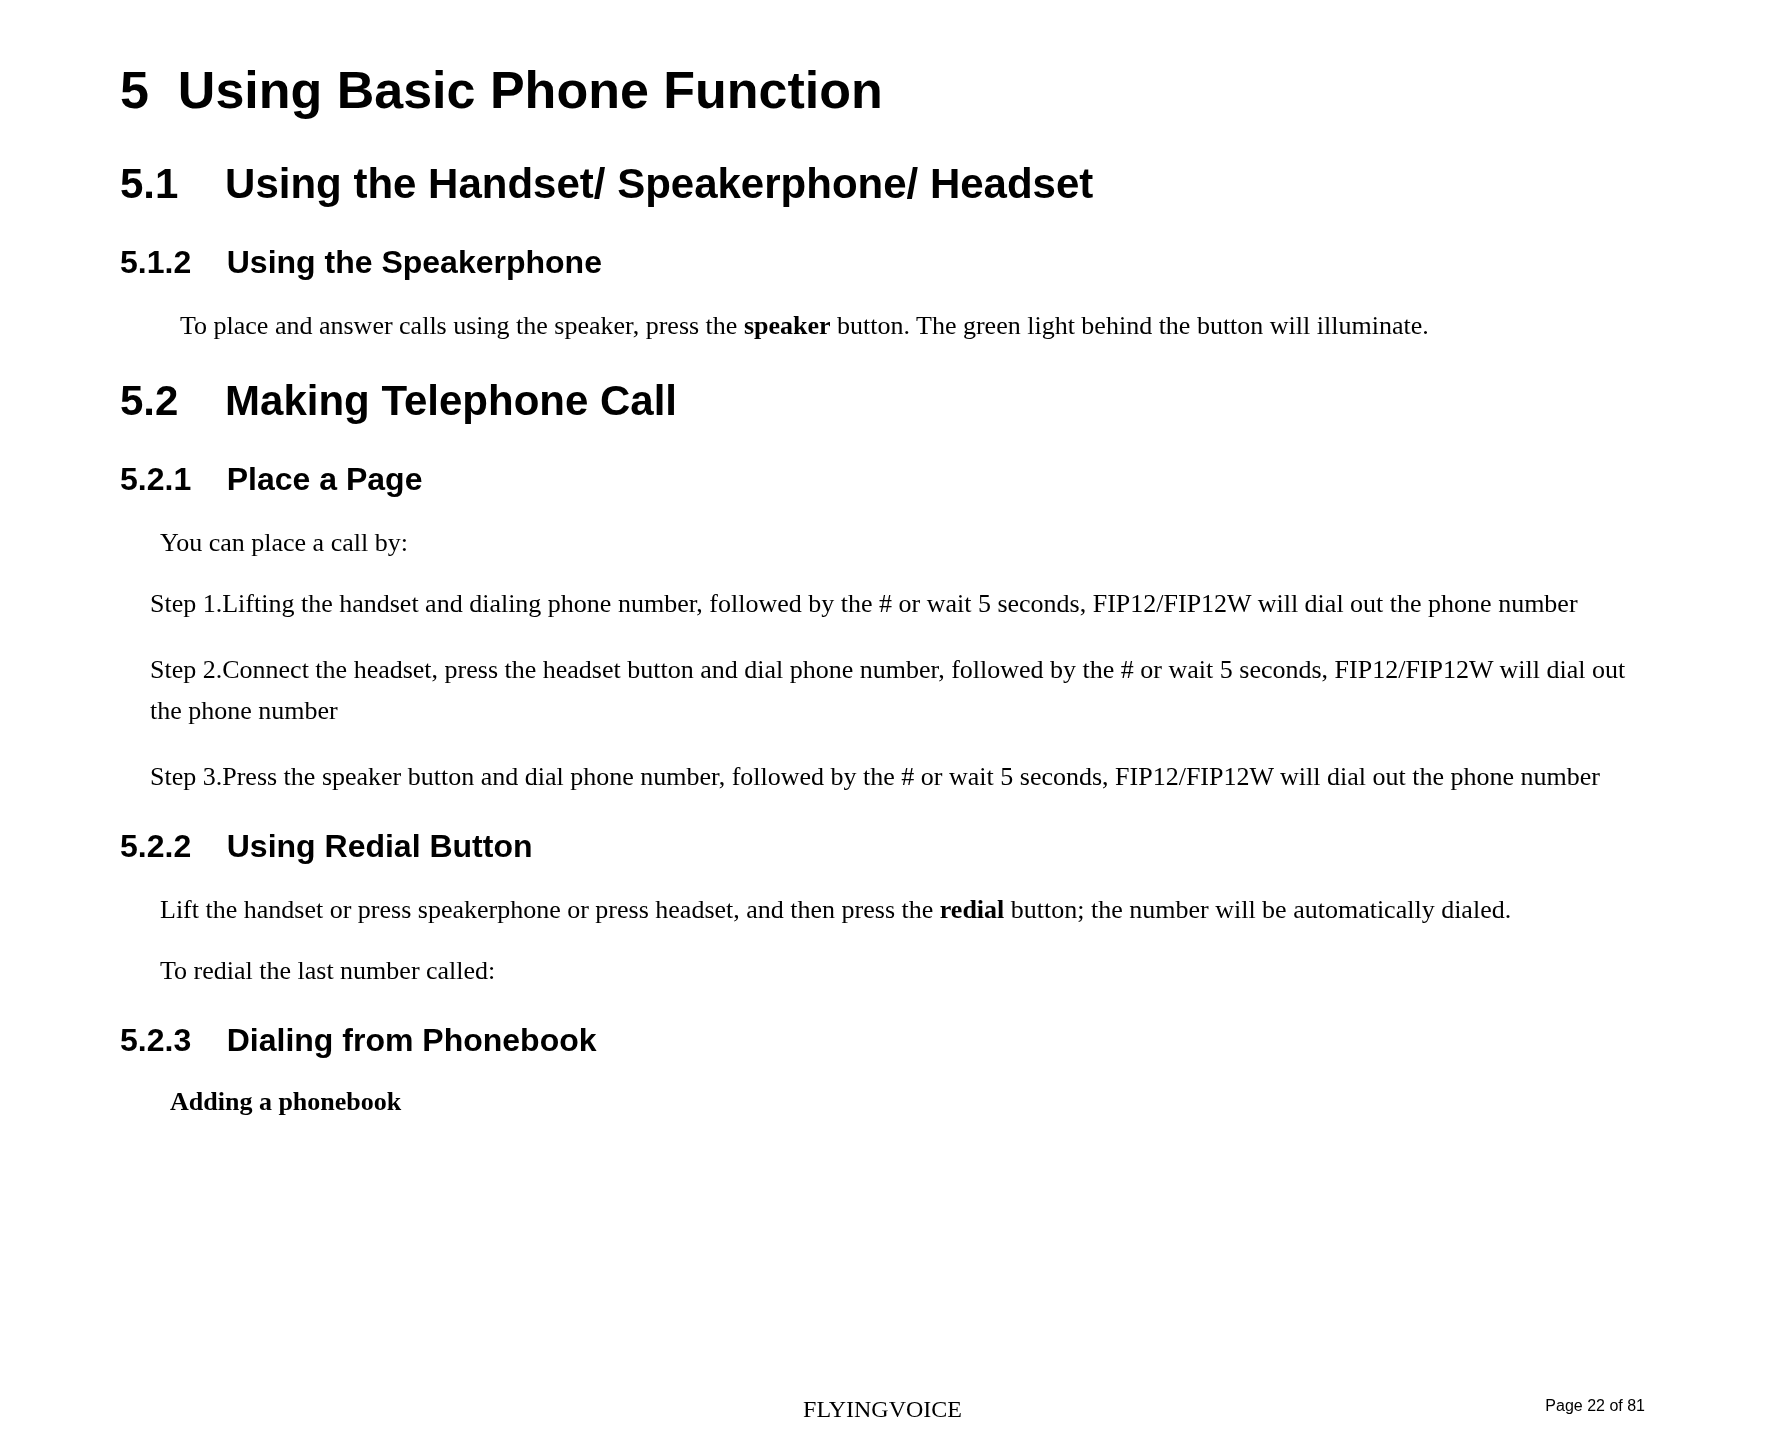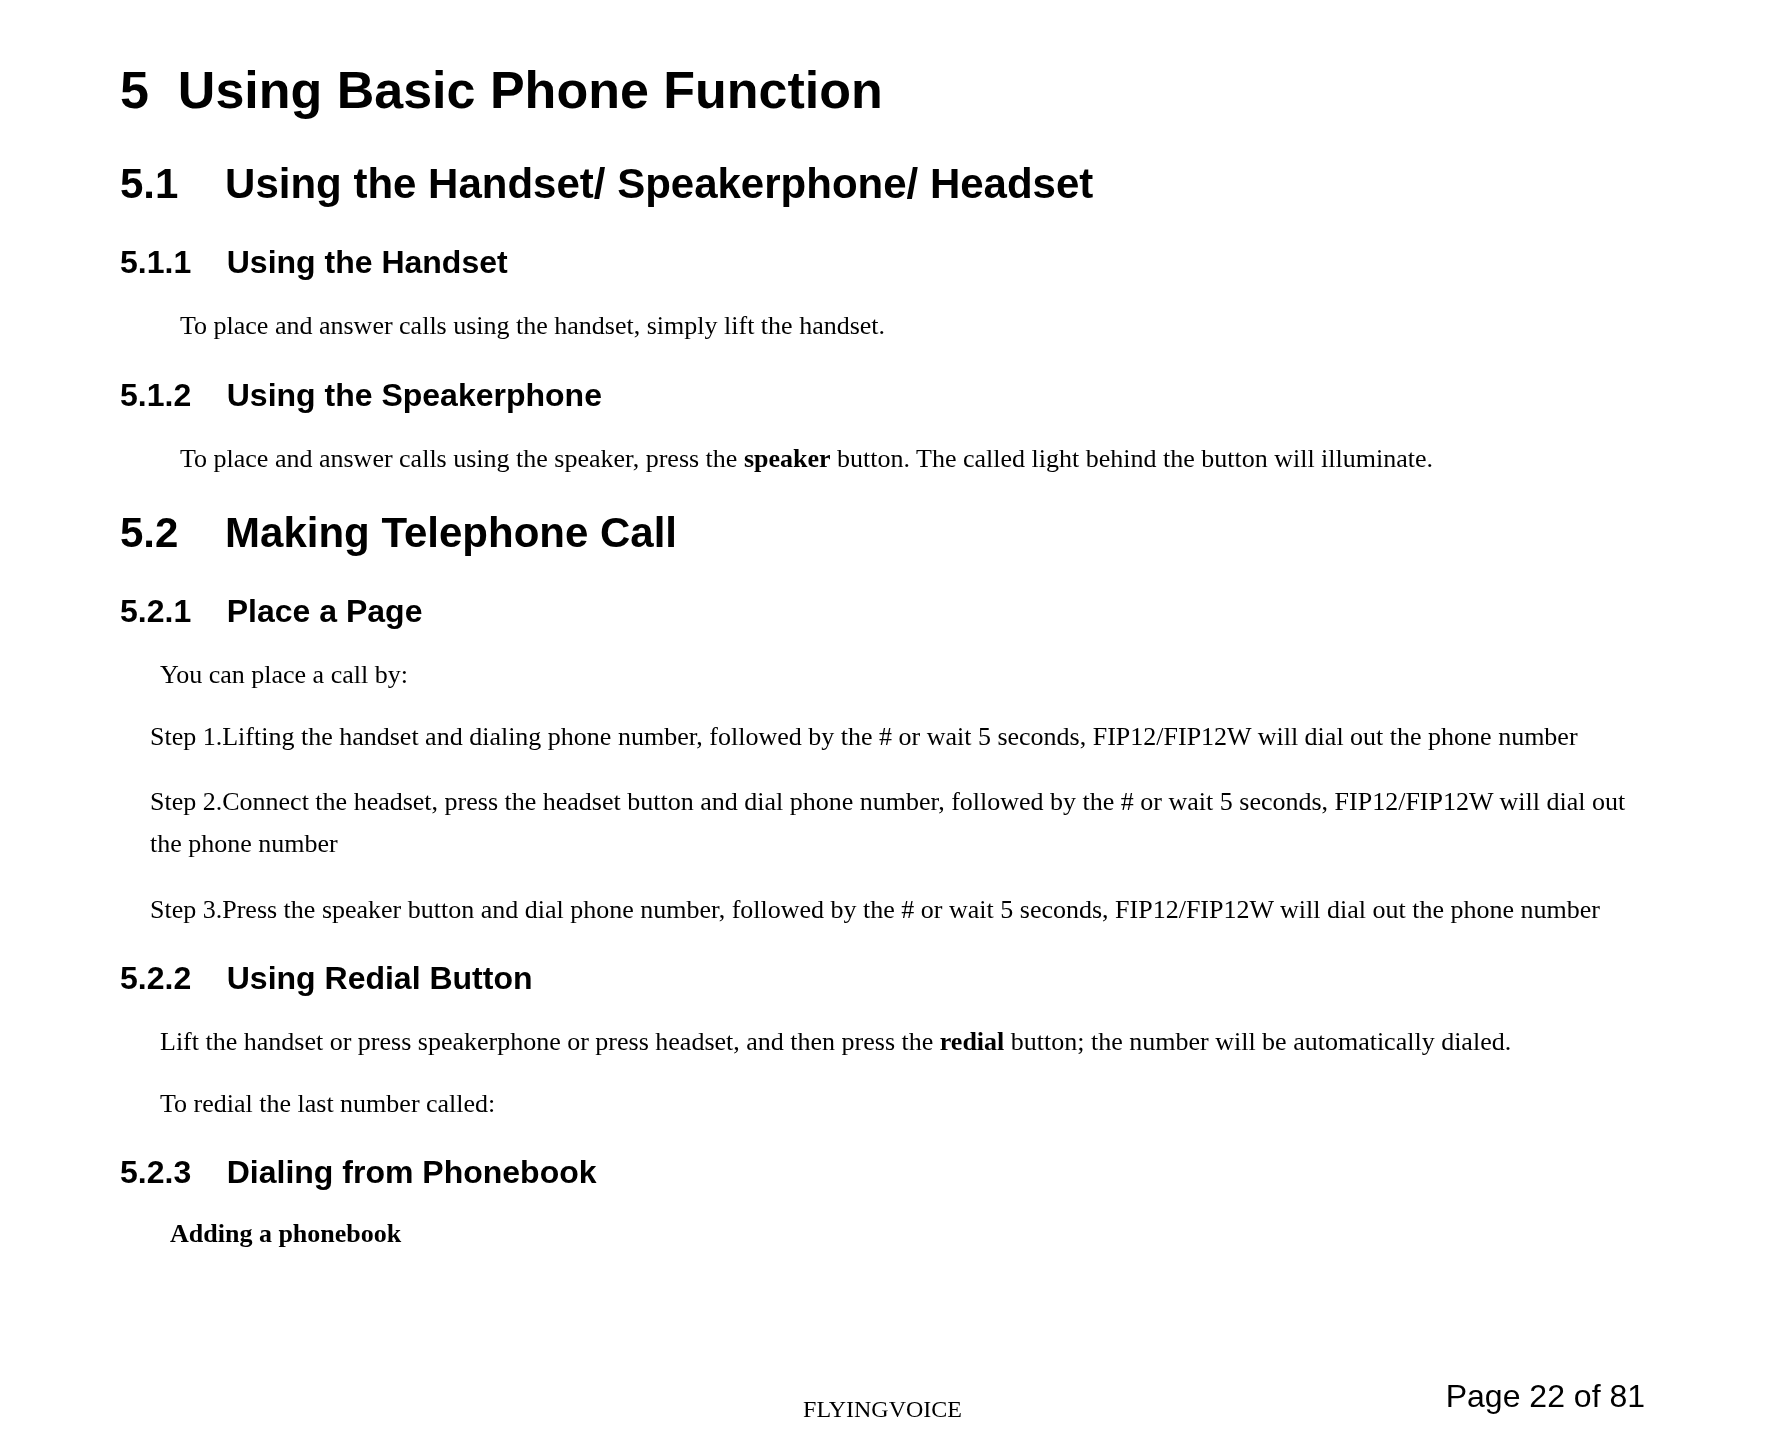--- a/index.html
+++ b/index.html
@@ -92,54 +92,46 @@
       left: 50%;
       transform: translateX(-50%);
       font-size: 24px;
       font-family: Liberation Serif, serif;
     }
 
     .footer-right {
       position: absolute;
       bottom: 40px;
       right: 120px;
-      font-size: 32px;
+      font-size: 16px;
       font-family: Arial, sans-serif;
       margin-left: 8px;
     }
   </style>
 </head>
 <body>
 
 <div class="page-container">
 
   <div class="chapter-title">
     <span>5</span>&nbsp;&nbsp;<span>Using Basic Phone Function</span>
   </div>
 
   <div class="section-2">
     <div class="section-title">
       <span>5.1</span>&nbsp;&nbsp;&nbsp;&nbsp;<span>Using the Handset/ Speakerphone/ Headset</span>
     </div>
 
-    <div>
-      <div class="subsection-title">
-        <span>5.1.1</span>&nbsp;&nbsp;&nbsp;&nbsp;<span>Using the Handset</span>
-      </div>
-      <div class="body-text">
-        <span>To place and answer calls using the handset, simply lift the handset.</span>
-      </div>
-    </div>
 
     <div>
       <div class="subsection-title">
         <span>5.1.2</span>&nbsp;&nbsp;&nbsp;&nbsp;<span>Using the Speakerphone</span>
       </div>
       <div class="body-text">
-        <span>To place and answer calls using the speaker, press the </span><span class="bold-inline">speaker</span><span> button. The called light behind the button will illuminate.</span>
+        <span>To place and answer calls using the speaker, press the </span><span class="bold-inline">speaker</span><span> button. The green light behind the button will illuminate.</span>
       </div>
     </div>
   </div>
 
   <div class="section-22">
     <div class="section-title">
       <span>5.2</span>&nbsp;&nbsp;&nbsp;&nbsp;<span>Making Telephone Call</span>
     </div>
 
     <div>

